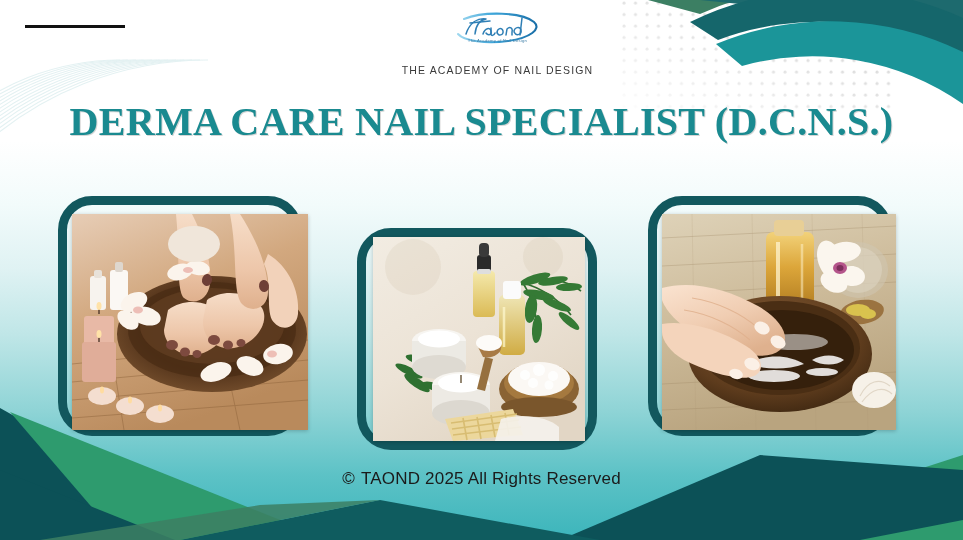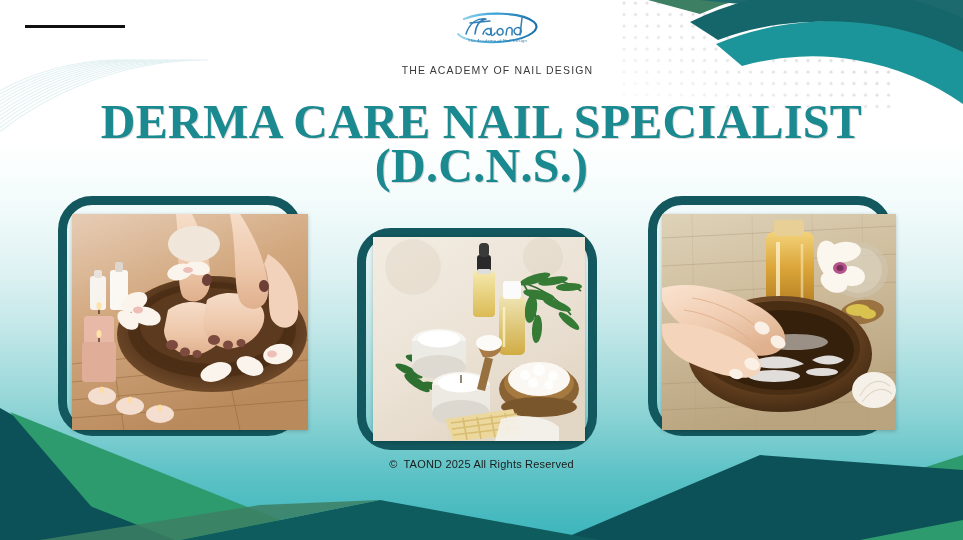--- a/index.html
+++ b/index.html
@@ -89,21 +89,21 @@
 
   
   .title {
     position: absolute;
     top: 100px;
     left: 60px;
     width: 843px;
     text-align: center;
     font-family: "Liberation Serif", serif;
     font-weight: bold;
-    font-size: 48px;
+    font-size: 40px;
     line-height: 44px;
     color: #1a8a90;
     letter-spacing: 0.3px;
     text-shadow: 1px 1px 0 rgba(120,120,120,0.30);
   }
 
   
   .card {
     position: absolute;
   }
@@ -133,24 +133,24 @@
 
   
   #card-3 { left: 648px; top: 196px; width: 252px; height: 252px; }
   #card-3 .frame { left: 0;   top: 0;  width: 244px; height: 240px; }
   #card-3 .photo { left: 14px; top: 18px; width: 234px; height: 216px; }
 
   
   .footer {
     position: absolute;
     left: 0;
-    top: 458px;
+    top: 469px;
     width: 963px;
     text-align: center;
-    font-size: 11px;
+    font-size: 17px;
     color: #1b1b1b;
     font-family: "Liberation Sans", sans-serif;
     letter-spacing: 0.2px;
   }
   .footer .copy-mark { margin-right: 6px; }
 </style>
 </head>
 <body>
 
 <div class="slide">

